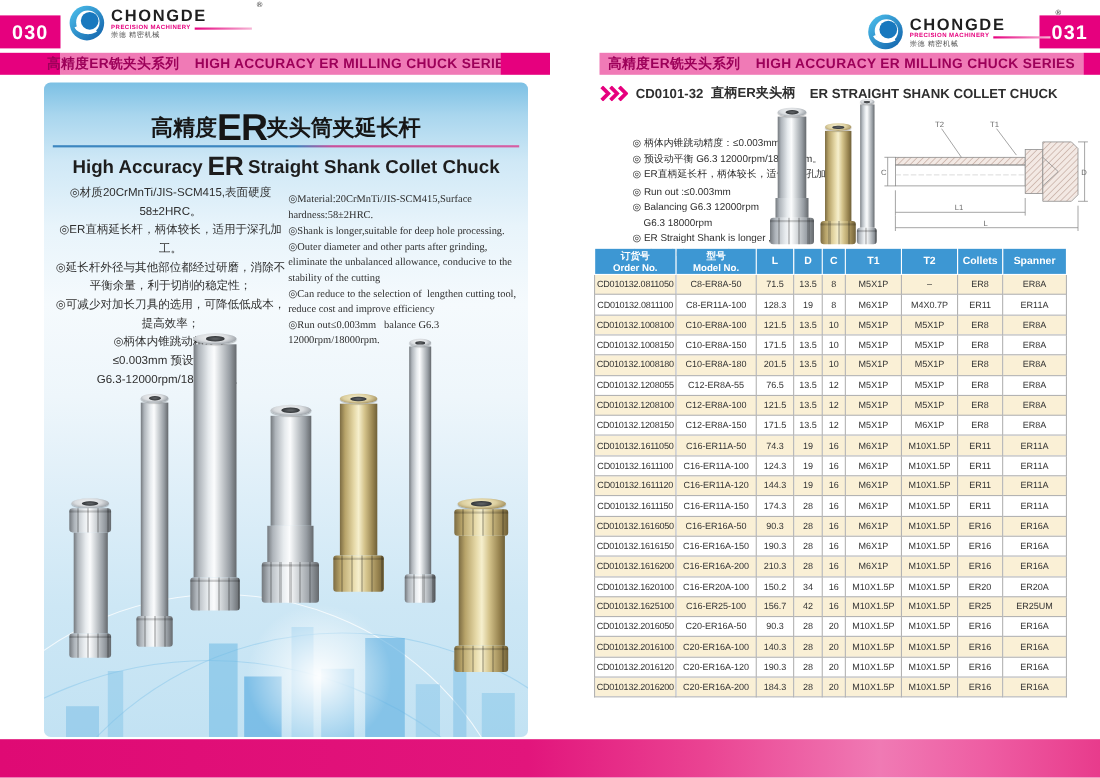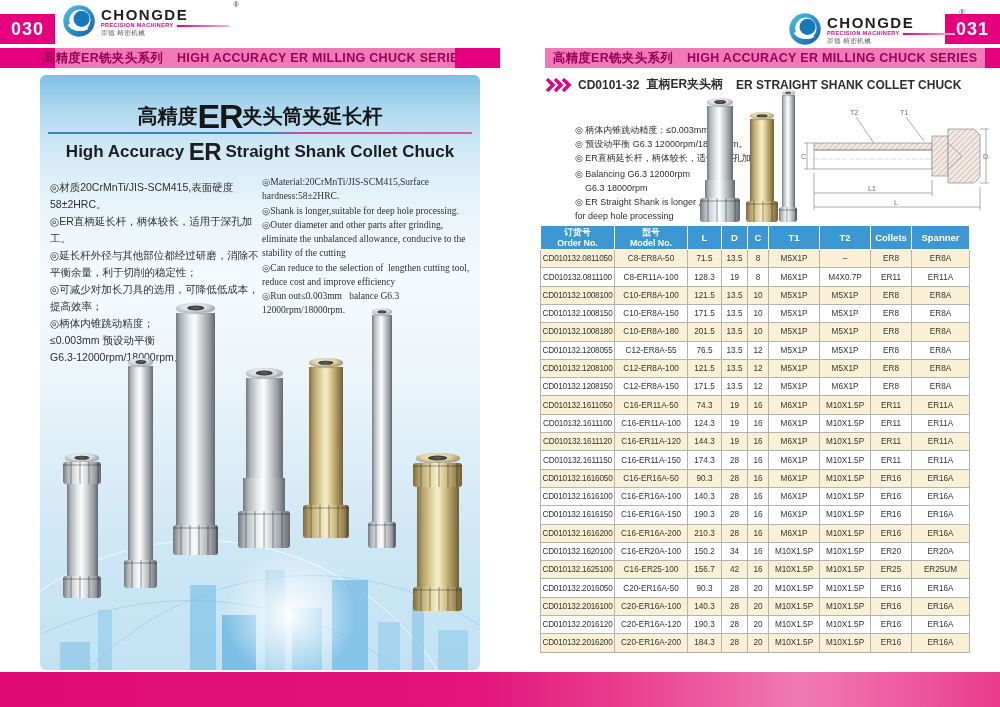--- a/index.html
+++ b/index.html
@@ -39,21 +39,21 @@
   .t-cn{left:0;right:0;top:22px;text-align:center;color:#161616;white-space:nowrap;}
   .t-cn .pre,.t-cn .post{font-size:20px;font-weight:bold;vertical-align:middle;}
   .t-cn .er{font-size:34px;font-weight:900;letter-spacing:-1px;vertical-align:middle;}
   .divider{left:8px;right:8px;top:57px;height:2px;
     background:linear-gradient(90deg,#3c86c0 0%,#3c86c0 52%,#c94f9b 60%,#d65fa4 100%);}
   .t-en{left:0;right:0;top:63px;text-align:center;color:#1d1d1d;white-space:nowrap;}
   .t-en .pre,.t-en .post{font-size:17px;font-weight:bold;vertical-align:middle;}
   .t-en .er{font-size:24px;font-weight:900;vertical-align:middle;letter-spacing:-.5px;}
 
   .feat{color:#2f2f2f;white-space:pre-wrap;}
-  .feat-cn{left:10px;top:104px;width:210px;font-size:10.5px;line-height:1.62;}
+  .feat-cn{left:10px;top:92px;width:210px;font-size:10.5px;line-height:1.62;text-align:center;}
   .feat-en{left:222px;top:100px;width:212px;font-size:9.5px;line-height:1.5;font-family:Liberation Serif, serif;}
 
   
   .skyline{left:0;right:0;bottom:0;height:190px;overflow:hidden;}
   .bld{position:absolute;bottom:0;}
   .arc{position:absolute;border:1px solid rgba(255,255,255,.75);border-radius:50%;}
   .arc2{position:absolute;border:1px solid rgba(140,200,235,.55);border-radius:50%;}
   .glow{position:absolute;width:150px;height:150px;border-radius:50%;
     background:radial-gradient(circle,rgba(255,255,255,.95) 0%,rgba(255,255,255,0) 62%);}
 
@@ -255,21 +255,21 @@
       <div class="cap brassc" style="width:44px;height:10px;">
           <div class="bore"></div>
         </div>
       <div class="nut brass" style="width:49px;height:24px;"></div>
       <div class="shaft brass" style="width:42px;height:100px;"></div>
       <div class="nut brass" style="width:49px;height:24px;"></div>
     </div>
   </div>
 
   <div class="abs notes" style="left:543px;top:124px;width:210px;"><div>◎ 柄体内锥跳动精度：≤0.003mm</div><div>◎ 预设动平衡 G6.3 12000rpm/18000rpm。</div><div>◎ ER直柄延长杆，柄体较长，适合于深孔加工。</div></div>
-  <div class="abs notes" style="left:543px;top:168px;width:210px;"><div>◎ Balancing G6.3 12000rpm</div><div>    G6.3 18000rpm</div><div>◎ ER Straight Shank is longer ,suitable</div><div>for deep hole processing</div></div>
+  <div class="abs notes" style="left:543px;top:168px;width:210px;"><div>◎ Run out :≤0.003mm</div><div>◎ Balancing G6.3 12000rpm</div><div>    G6.3 18000rpm</div><div>◎ ER Straight Shank is longer ,suitable</div><div>for deep hole processing</div></div>
 
   <div class="rod" style="left:700px;top:98px;width:40px;">
     <div class="cap" style="width:26px;height:8px;">
         <div class="bore"></div>
       </div>
     <div class="shaft silver" style="width:26px;height:74px;"></div>
     <div class="shaft silver" style="width:30px;height:18px;"></div>
     <div class="nut silver" style="width:40px;height:24px;"></div>
   </div>
   <div class="rod" style="left:746px;top:112px;width:32px;">
@@ -487,31 +487,20 @@
           <td>C16-ER16A-50</td>
           <td>90.3</td>
           <td>28</td>
           <td>16</td>
           <td>M6X1P</td>
           <td>M10X1.5P</td>
           <td>ER16</td>
           <td>ER16A</td>
         </tr>
         <tr class="even">
-          <td>CD010132.1616100</td>
-          <td>C16-ER16A-100</td>
-          <td>140.3</td>
-          <td>28</td>
-          <td>16</td>
-          <td>M6X1P</td>
-          <td>M10X1.5P</td>
-          <td>ER16</td>
-          <td>ER16A</td>
-        </tr>
-        <tr class="even">
           <td>CD010132.1616150</td>
           <td>C16-ER16A-150</td>
           <td>190.3</td>
           <td>28</td>
           <td>16</td>
           <td>M6X1P</td>
           <td>M10X1.5P</td>
           <td>ER16</td>
           <td>ER16A</td>
         </tr>

